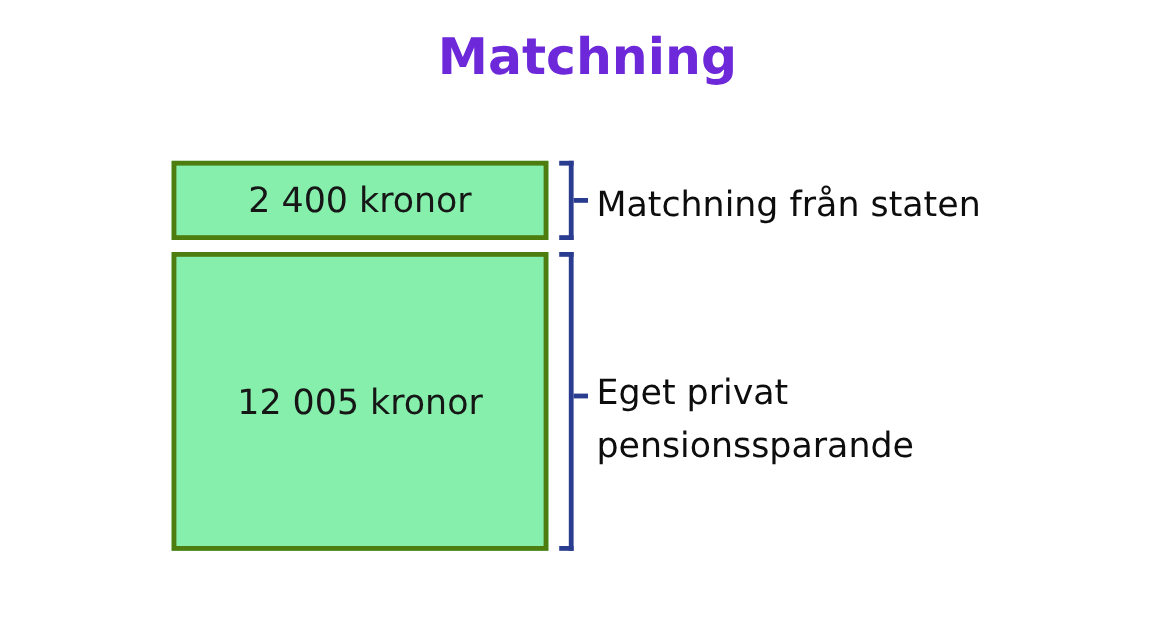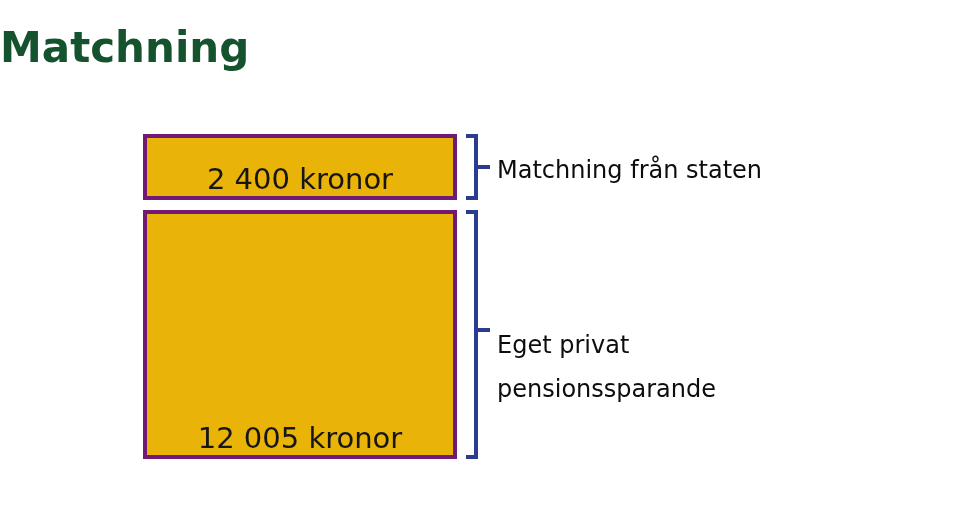--- a/index.html
+++ b/index.html
@@ -19,37 +19,38 @@
     height: 524px;
     background: #ffffff;
   }
 
   
   #page-title {
     position: absolute;
     left: 0;
     top: 22px;
     width: 979px;
+    text-align: center;
     font-family: "DejaVu Sans", sans-serif;
     font-size: 42px;
     font-weight: bold;
-    color: #14532d;
+    color: #6d28d9;
     letter-spacing: 0px;
     line-height: 52px;
     white-space: nowrap;
   }
 
   
   .value-box {
     position: absolute;
     box-sizing: border-box;
-    background: #eab308;
-    border: 4px solid #701a75;
+    background: #86efac;
+    border: 4px solid #4d7c0f;
     display: flex;
-    align-items: flex-end;
+    align-items: center;
     justify-content: center;
   }
   .value-box .value-text {
     font-family: "DejaVu Sans", sans-serif;
     font-size: 29px;
     color: #161616;
     line-height: 34px;
     white-space: nowrap;
   }
 
@@ -109,33 +110,32 @@
     top: 210px;
     width: 24px;
     height: 249px;
   }
   #bracket-private .tick { top: 118px; }
 
   
   .side-label {
     position: absolute;
     font-family: "DejaVu Sans", sans-serif;
-    font-size: 24px;
+    font-size: 29px;
     color: #0d0d0d;
     line-height: 44px;
     white-space: pre-line;
   }
   #label-matching {
     left: 497px;
     top: 148px;
   }
   #label-private {
     left: 497px;
     top: 305px;
-    margin-top: 18px;
   }
 </style>
 </head>
 <body>
 
 <div id="canvas">
 
   <div id="page-title">Matchning</div>
 
   <div class="value-box" id="box-matching">

